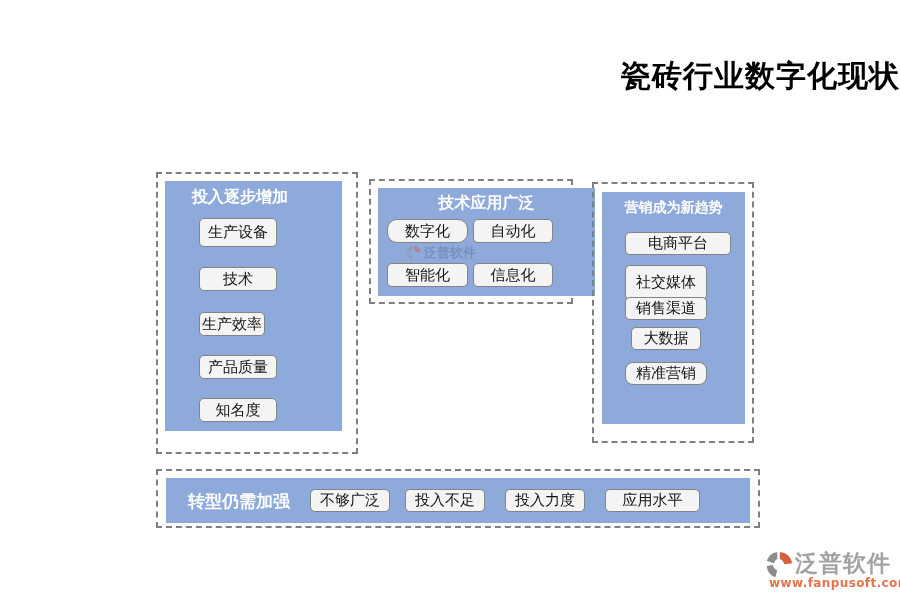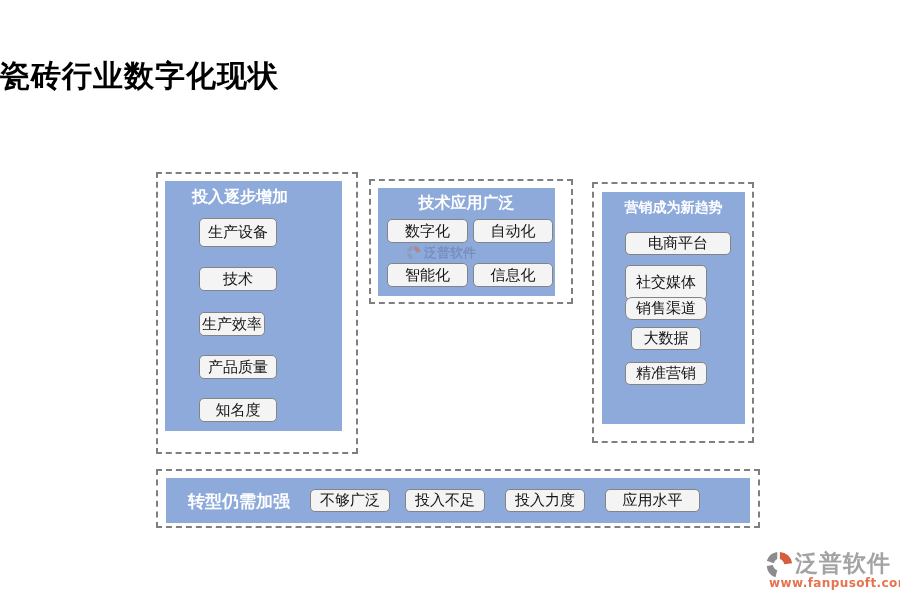--- a/index.html
+++ b/index.html
@@ -3,21 +3,21 @@
 <meta charset="utf-8">
 <style>
   html,body{margin:0;padding:0;}
   body{
     width:900px;height:600px;background:#ffffff;position:relative;overflow:hidden;
     font-family:"DejaVu Sans","Liberation Sans",sans-serif;
   }
   .stage{position:absolute;left:0;top:0;width:900px;height:600px;}
 
   .page-title{
-    position:absolute;left:0;top:56px;width:900px;text-align:left;
+    position:absolute;left:0;top:56px;width:900px;text-align:right;
     font-family:"Liberation Serif","DejaVu Serif",serif;
     font-weight:bold;font-size:30px;color:#000;letter-spacing:1px;
   }
 
   .group{position:absolute;border:2px dashed #7f7f7f;box-sizing:border-box;}
   .panel{position:absolute;background:#8EAADB;}
   .panel-title{
     position:absolute;color:#ffffff;font-weight:bold;font-size:16px;
     white-space:nowrap;
   }
@@ -61,45 +61,45 @@
       <div class="panel-title" style="left:27px;top:6px;">投入逐步增加</div>
       <div class="tag" style="left:34px;top:37px;width:78px;height:29px;">生产设备</div>
       <div class="tag" style="left:34px;top:86px;width:78px;height:24px;">技术</div>
       <div class="tag" style="left:34px;top:131px;width:66px;height:24px;">生产效率</div>
       <div class="tag" style="left:34px;top:174px;width:78px;height:24px;">产品质量</div>
       <div class="tag" style="left:34px;top:217px;width:78px;height:24px;">知名度</div>
     </div>
   </div>
 
   <div class="group" style="left:369px;top:179px;width:204px;height:125px;">
-    <div class="panel" style="left:7px;top:7px;width:177px;height:108px;">
+    <div class="panel" style="left:7px;top:7px;width:177px;height:108px;padding-left:40px;">
       <div class="panel-title center" style="top:5px;">技术应用广泛</div>
-      <div class="tag" style="left:9px;top:31px;width:81px;height:24px;">数字化</div>
+      <div class="tag" style="left:9px;top:31px;width:81px;height:24px;border-radius:10px;">数字化</div>
       <div class="tag" style="left:95px;top:31px;width:80px;height:24px;">自动化</div>
       <div class="tag" style="left:9px;top:75px;width:81px;height:24px;">智能化</div>
       <div class="tag" style="left:95px;top:75px;width:80px;height:24px;">信息化</div>
       <div class="wm-inline" style="left:28px;top:56px;">
         <svg width="15" height="16" viewBox="0 0 32 32">
           <path class="logo-gray" d="M14 1 A15 15 0 0 0 2 11 L10 14 A8 8 0 0 1 14 9 Z"></path>
           <path class="logo-gray" d="M2 17 A15 15 0 0 0 12 30 L14 22 A8 8 0 0 1 9 16 Z"></path>
           <path class="logo-orange" d="M17 1 A15 15 0 0 1 31 14 L22 15 A8 8 0 0 0 17 9 Z"></path>
         </svg>
         <span class="wm-text">泛普软件</span>
       </div>
     </div>
   </div>
 
   <div class="group" style="left:592px;top:182px;width:162px;height:261px;">
     <div class="panel" style="left:8px;top:8px;width:143px;height:232px;">
       <div class="panel-title center" style="top:7px;font-size:14px;">营销成为新趋势</div>
       <div class="tag" style="left:23px;top:40px;width:106px;height:23px;font-family:Liberation Mono, monospace;">电商平台</div>
       <div class="tag" style="left:23px;top:73px;width:82px;height:35px;">社交媒体</div>
-      <div class="tag" style="left:23px;top:105px;width:82px;height:23px;border-radius:7px;">销售渠道</div>
+      <div class="tag" style="left:23px;top:105px;width:82px;height:23px;">销售渠道</div>
       <div class="tag" style="left:29px;top:135px;width:70px;height:23px;">大数据</div>
-      <div class="tag" style="left:23px;top:170px;width:82px;height:23px;">精准营销</div>
+      <div class="tag" style="left:23px;top:170px;width:82px;height:23px;border-radius:8px;">精准营销</div>
     </div>
   </div>
 
   <div class="group" style="left:156px;top:469px;width:604px;height:59px;">
     <div class="panel" style="left:8px;top:7px;width:584px;height:45px;">
       <div class="panel-title" style="left:22px;top:12px;font-size:17px;">转型仍需加强</div>
       <div class="tag" style="left:144px;top:11px;width:80px;height:23px;">不够广泛</div>
       <div class="tag" style="left:239px;top:11px;width:80px;height:23px;">投入不足</div>
       <div class="tag" style="left:339px;top:11px;width:80px;height:23px;">投入力度</div>
       <div class="tag" style="left:439px;top:11px;width:95px;height:23px;">应用水平</div>

